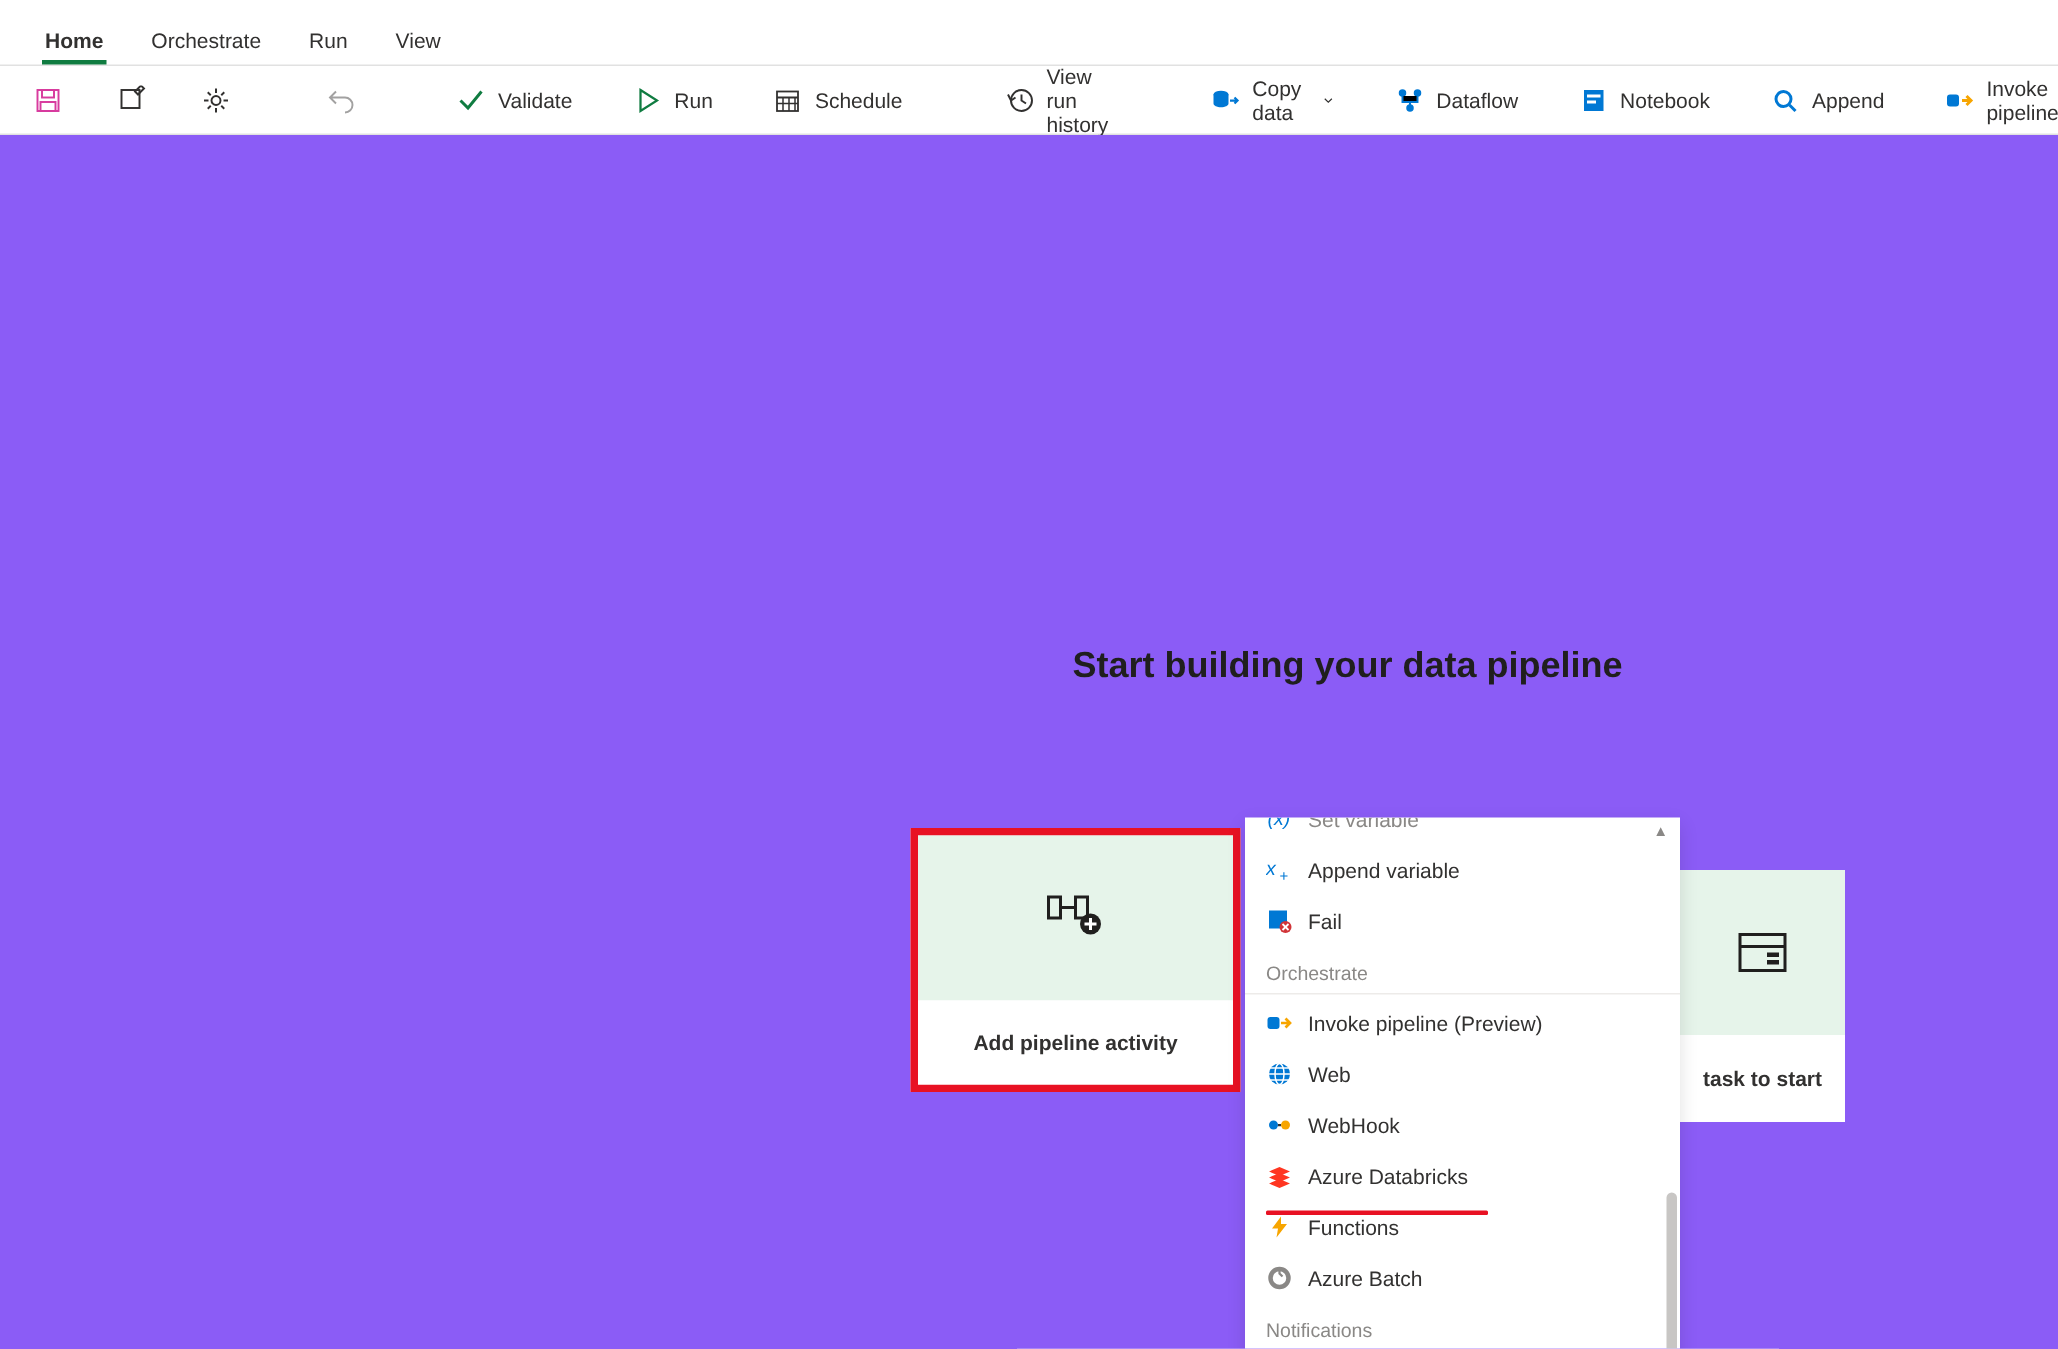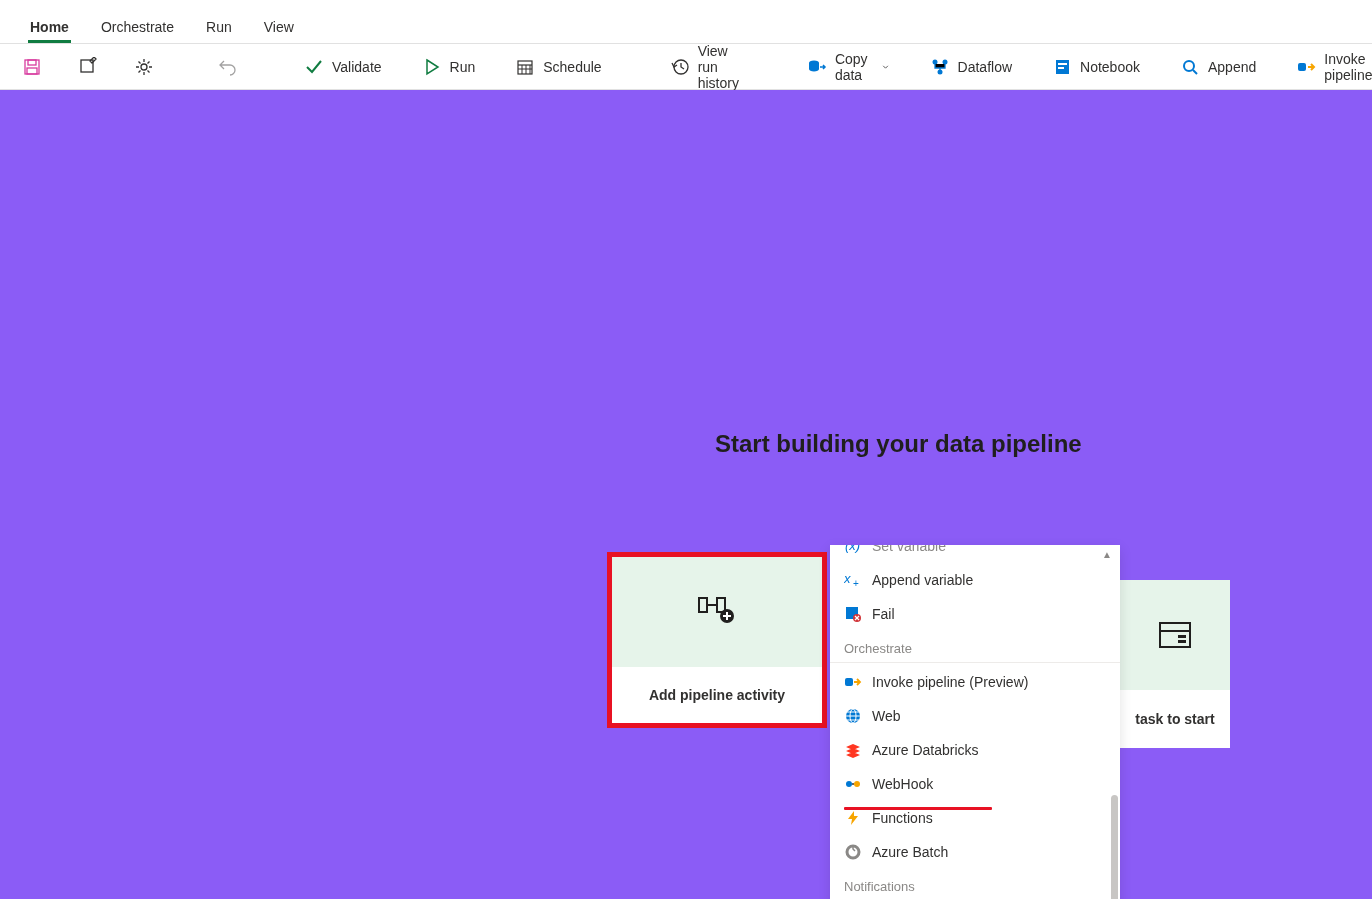--- a/index.html
+++ b/index.html
@@ -219,34 +219,34 @@
             <circle cx="9" cy="9" r="7" fill="#0078d4"></circle>
             <ellipse cx="9" cy="9" rx="3" ry="7" stroke="#fff" fill="none" stroke-width="1"></ellipse>
             <line x1="2" y1="9" x2="16" y2="9" stroke="#fff" stroke-width="1"></line>
             <line x1="3" y1="5" x2="15" y2="5" stroke="#fff" stroke-width="1"></line>
             <line x1="3" y1="13" x2="15" y2="13" stroke="#fff" stroke-width="1"></line>
           </svg>
         <span>Web</span>
       </div>
       <div class="dropdown-item">
         <svg class="icon-svg" width="18" height="18" viewBox="0 0 18 18">
-            <path d="M2 6 L9 3 L16 6 L9 9 Z M2 10 L9 7 L16 10 L9 13 Z M2 14 L9 11 L16 14 L9 17 Z" fill="#ff3621"></path>
-          </svg>
-        <span>Azure Databricks</span>
-      </div>
-      <div class="dropdown-item">
-        <svg class="icon-svg" width="18" height="18" viewBox="0 0 18 18">
             <circle cx="5" cy="9" r="3" fill="#0078d4"></circle>
             <circle cx="13" cy="9" r="3" fill="#f7a500"></circle>
             <path d="M8 9h2" stroke="#323130" stroke-width="1.5"></path>
           </svg>
         <span>WebHook</span>
       </div>
       <div class="dropdown-item">
         <svg class="icon-svg" width="18" height="18" viewBox="0 0 18 18">
+            <path d="M2 6 L9 3 L16 6 L9 9 Z M2 10 L9 7 L16 10 L9 13 Z M2 14 L9 11 L16 14 L9 17 Z" fill="#ff3621"></path>
+          </svg>
+        <span>Azure Databricks</span>
+      </div>
+      <div class="dropdown-item">
+        <svg class="icon-svg" width="18" height="18" viewBox="0 0 18 18">
             <path d="M10 2 L4 10 L8 10 L7 16 L14 7 L10 7 Z" fill="#f7a500"></path>
           </svg>
         <span>Functions</span>
       </div>
       <div class="dropdown-item">
         <svg class="icon-svg" width="18" height="18" viewBox="0 0 18 18">
             <circle cx="9" cy="9" r="6" fill="none" stroke="#8a8886" stroke-width="3"></circle>
             <path d="M9 3v3l2 2" stroke="#8a8886" stroke-width="1.5" fill="none"></path>
           </svg>
         <span>Azure Batch</span>

